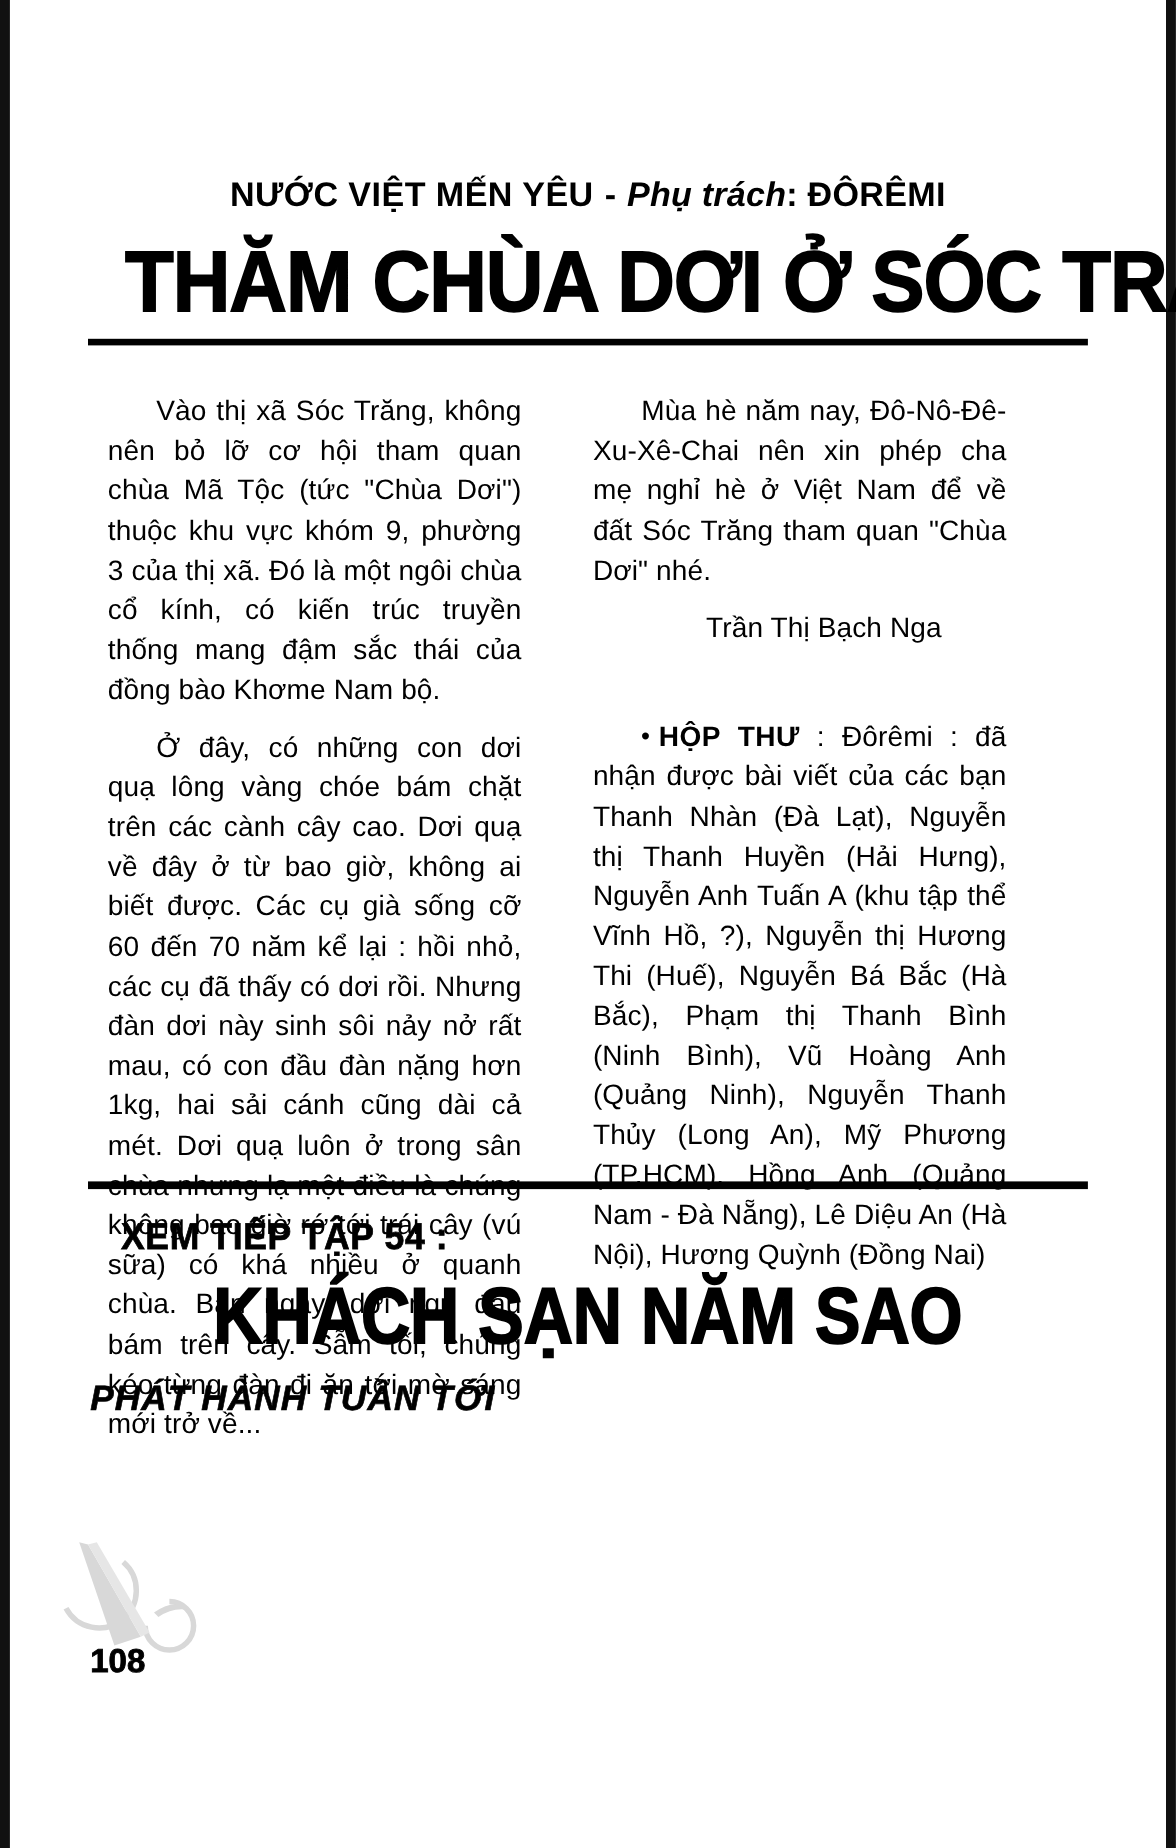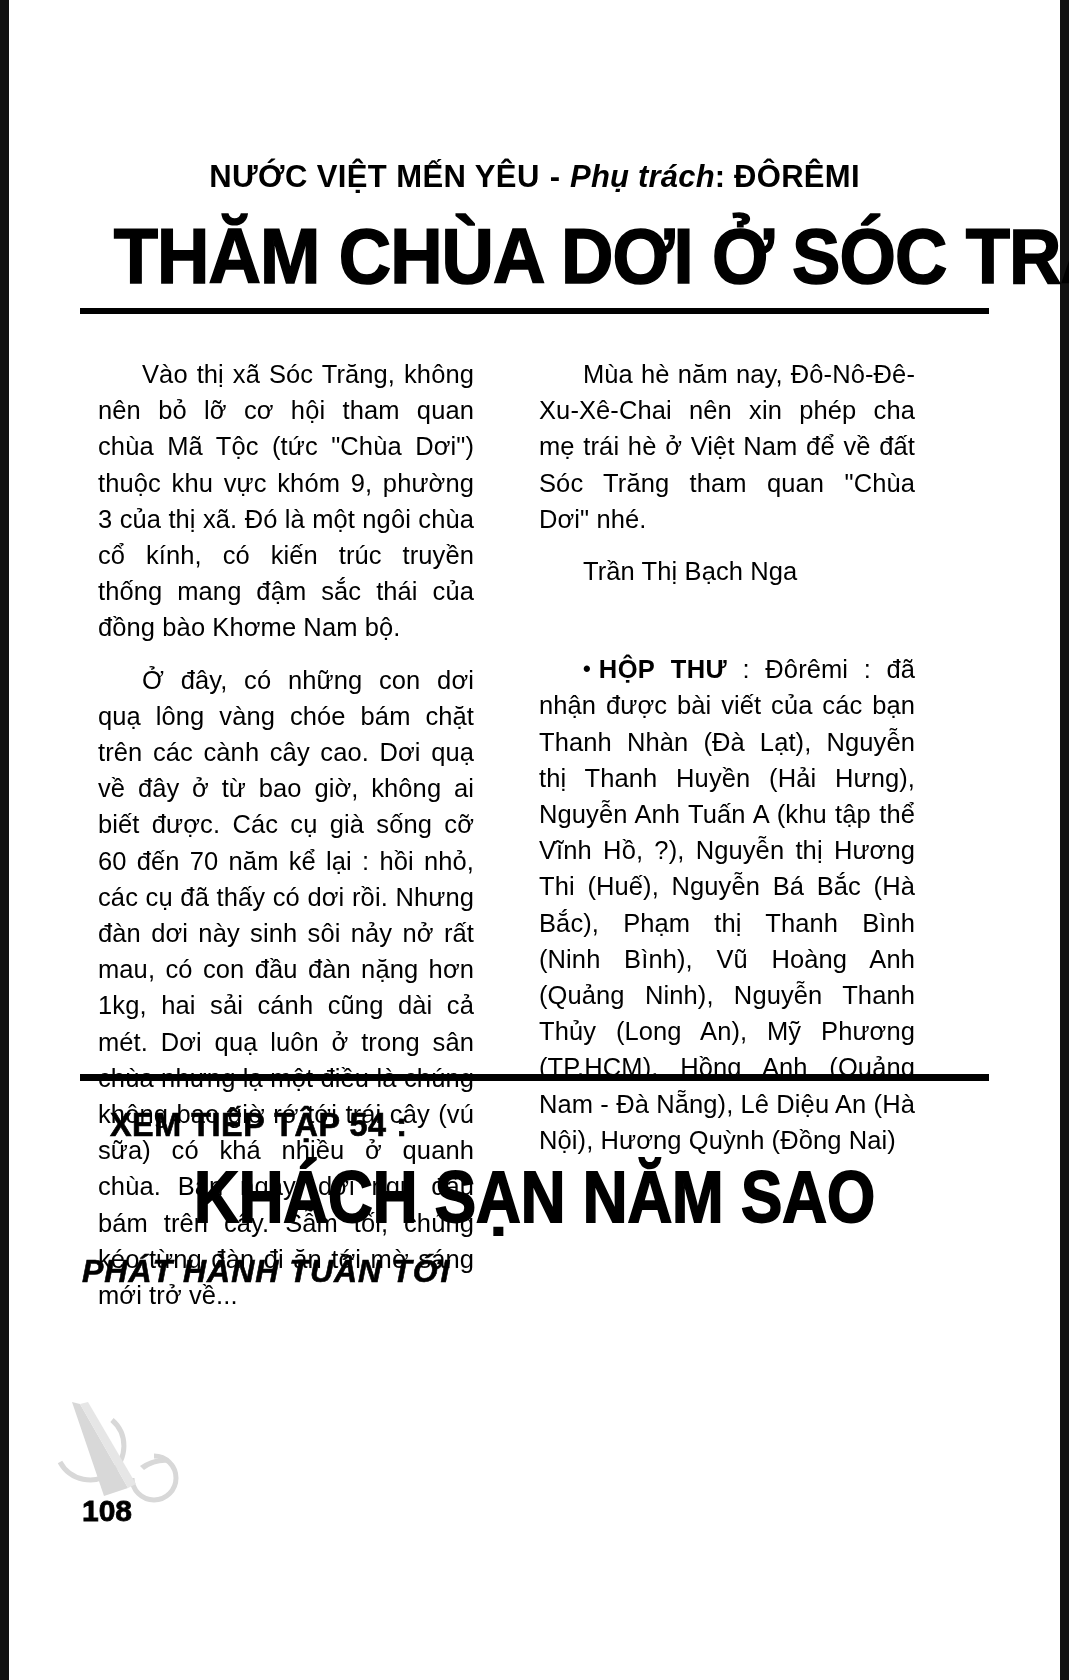--- a/index.html
+++ b/index.html
@@ -108,21 +108,21 @@
 
   .para {
     margin: 16px;
     font-size: 25.5px;
     line-height: 36.2px;
     text-align: justify;
     text-justify: inter-word;
     letter-spacing: 0.1px;
   }
   .para.indent { text-indent: 44px; }
-  .para.nojust { text-align: left; }
+  .para.nojust { text-align: center; }
   .para.tight  { word-spacing: -0.5px; }
   .gap-sm { height: 30px; }
 
   .bullet {
     font-weight: bold;
     font-size: 22px;
     vertical-align: 2px;
     padding-right: 8px;
   }
   .bold { font-weight: bold; letter-spacing: 0.4px; }
@@ -220,21 +220,21 @@
   <div class="rule-top"></div>
 
   <div class="columns">
 
     <div class="col col-left">
       <p class="para indent">Vào thị xã Sóc Trăng, không nên bỏ lỡ cơ hội tham quan chùa Mã Tộc (tức "Chùa Dơi") thuộc khu vực khóm 9, phường 3 của thị xã. Đó là một ngôi chùa cổ kính, có kiến trúc truyền thống mang đậm sắc thái của đồng bào Khơme Nam bộ.</p>
       <p class="para indent">Ở đây, có những con dơi quạ lông vàng chóe bám chặt trên các cành cây cao. Dơi quạ về đây ở từ bao giờ, không ai biết được. Các cụ già sống cỡ 60 đến 70 năm kể lại : hồi nhỏ, các cụ đã thấy có dơi rồi. Nhưng đàn dơi này sinh sôi nảy nở rất mau, có con đầu đàn nặng hơn 1kg, hai sải cánh cũng dài cả mét. Dơi quạ luôn ở trong sân chùa nhưng lạ một điều là chúng không bao giờ rớ tới trái cây (vú sữa) có khá nhiều ở quanh chùa. Ban ngày, dơi ngủ đậu bám trên cây. Sẫm tối, chúng kéo từng đàn đi ăn tới mờ sáng mới trở về...</p>
     </div>
 
     <div class="col col-right">
-      <p class="para indent">Mùa hè năm nay, Đô-Nô-Đê-Xu-Xê-Chai nên xin phép cha mẹ trái hè ở Việt Nam để về đất Sóc Trăng tham quan "Chùa Dơi" nhé.</p>
+      <p class="para indent">Mùa hè năm nay, Đô-Nô-Đê-Xu-Xê-Chai nên xin phép cha mẹ nghỉ hè ở Việt Nam để về đất Sóc Trăng tham quan "Chùa Dơi" nhé.</p>
       <p class="para nojust indent">Trần Thị Bạch Nga</p>
 
       <div class="gap-sm"></div>
 
       <p class="para indent"><span class="bullet">•</span><span class="bold">HỘP THƯ</span> <span>: Đôrêmi : đã nhận được bài viết của các bạn Thanh Nhàn (Đà Lạt), Nguyễn thị Thanh Huyền (Hải Hưng), Nguyễn Anh Tuấn A (khu tập thể Vĩnh Hồ, ?), Nguyễn thị Hương Thi (Huế), Nguyễn Bá Bắc (Hà Bắc), Phạm thị Thanh Bình (Ninh Bình), Vũ Hoàng Anh (Quảng Ninh), Nguyễn Thanh Thủy (Long An), Mỹ Phương (TP.HCM), Hồng Anh (Quảng Nam - Đà Nẵng), Lê Diệu An (Hà Nội), Hương Quỳnh (Đồng Nai)</span></p>
     </div>
 
   </div>
 
   <div class="rule-bottom"></div>

